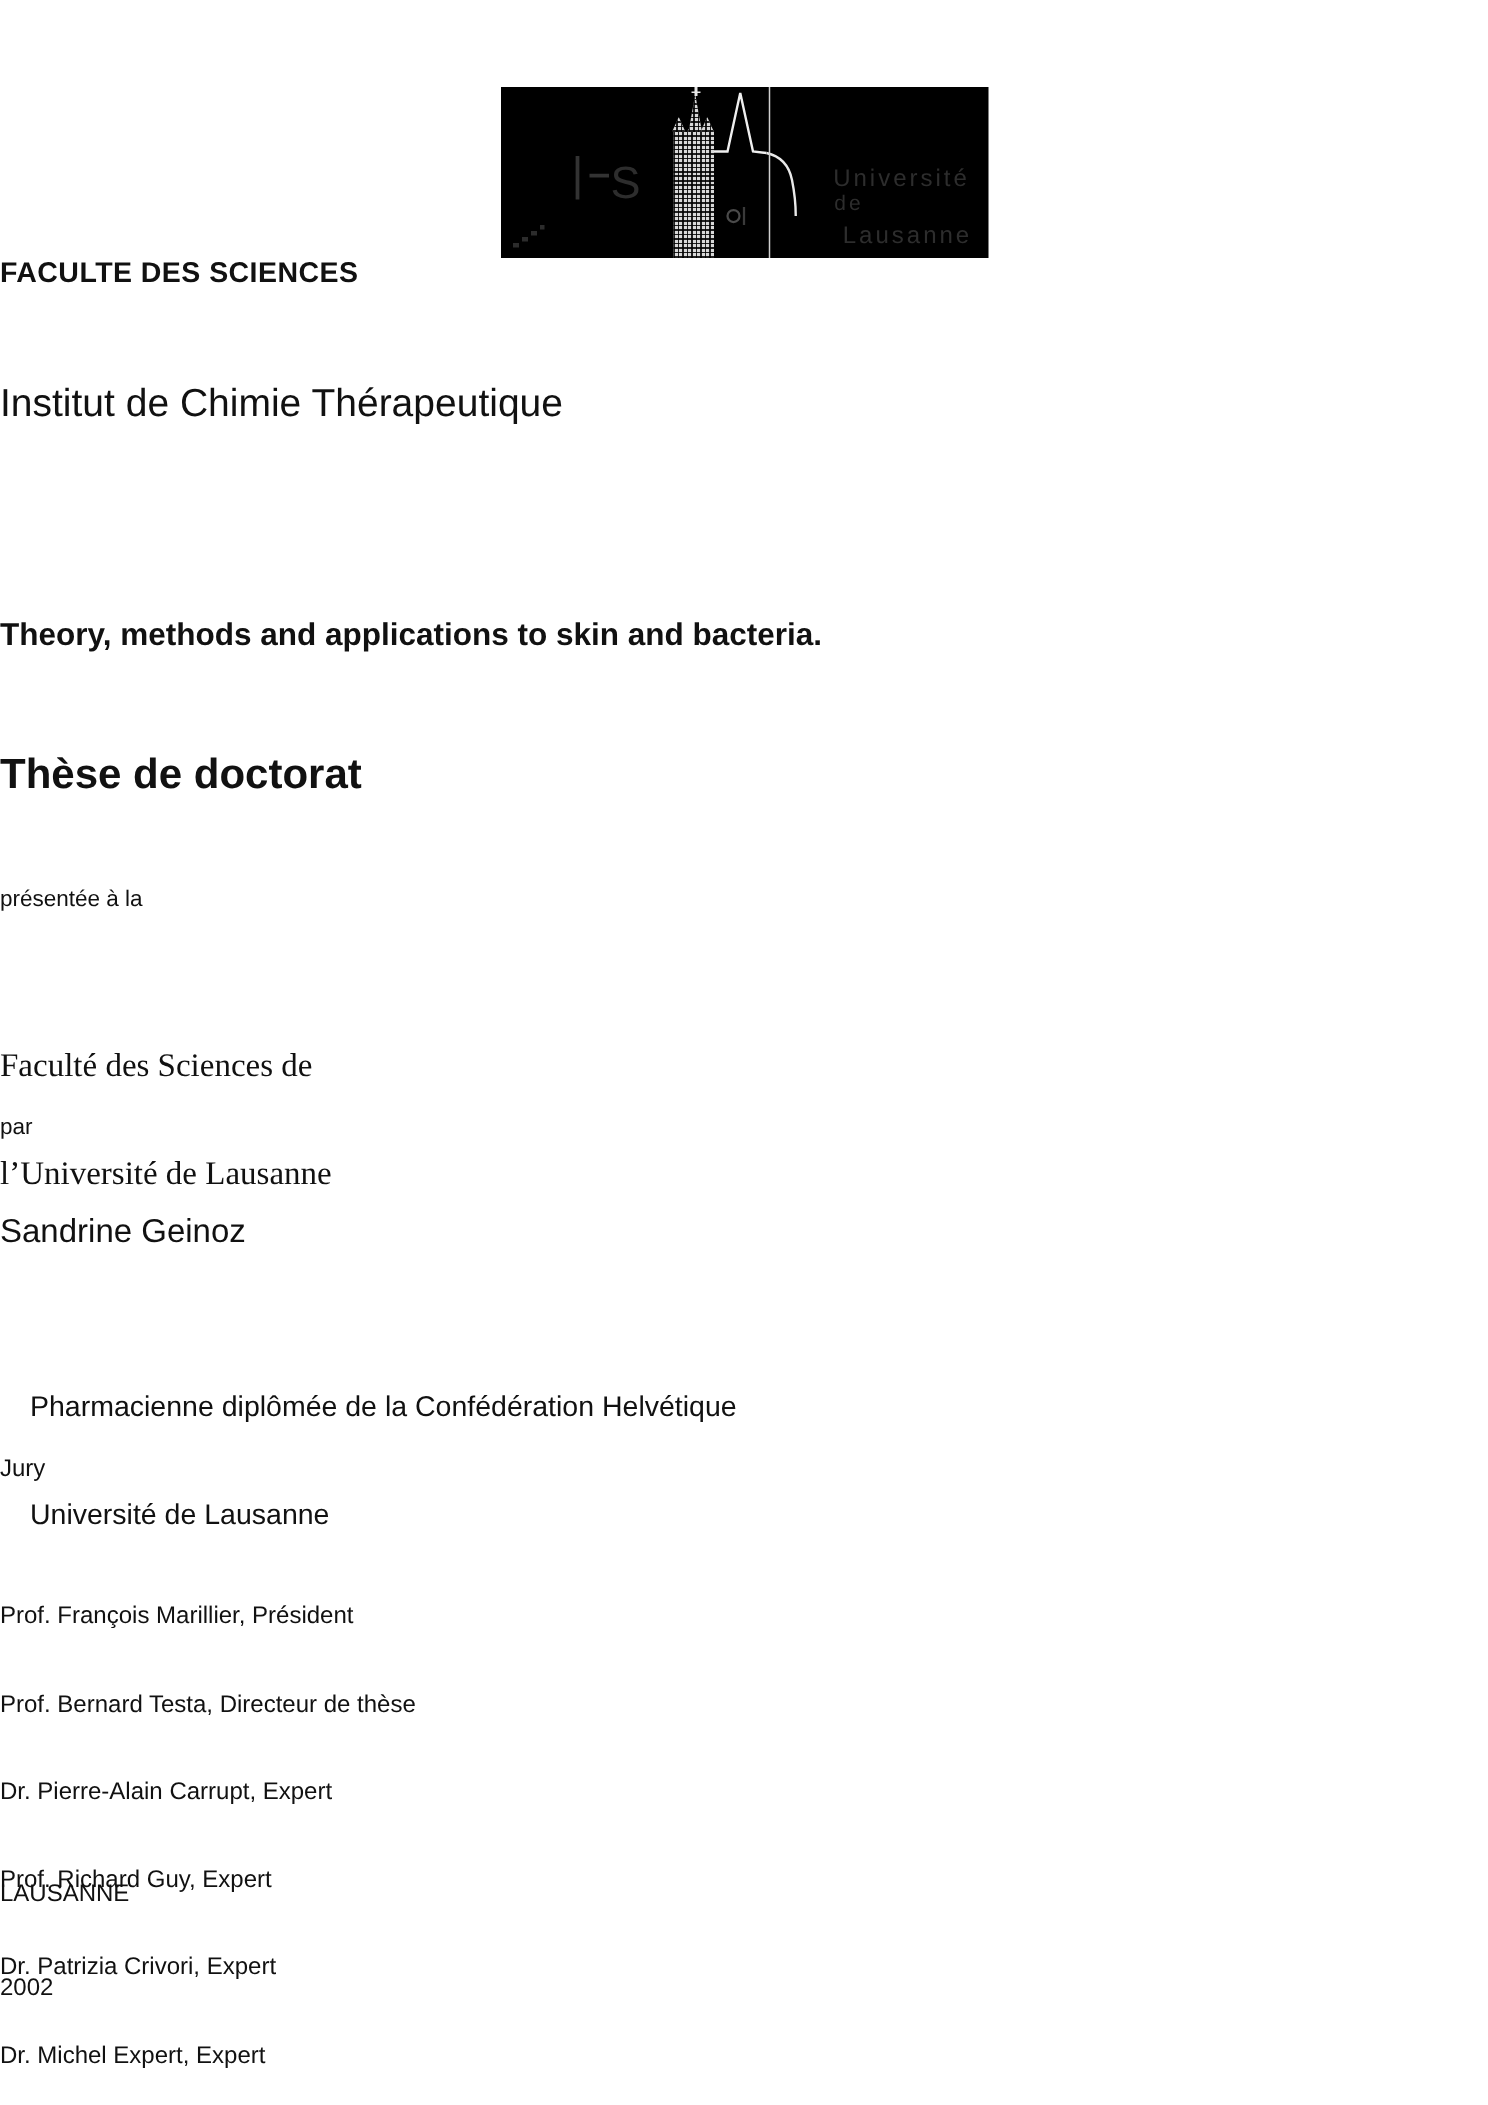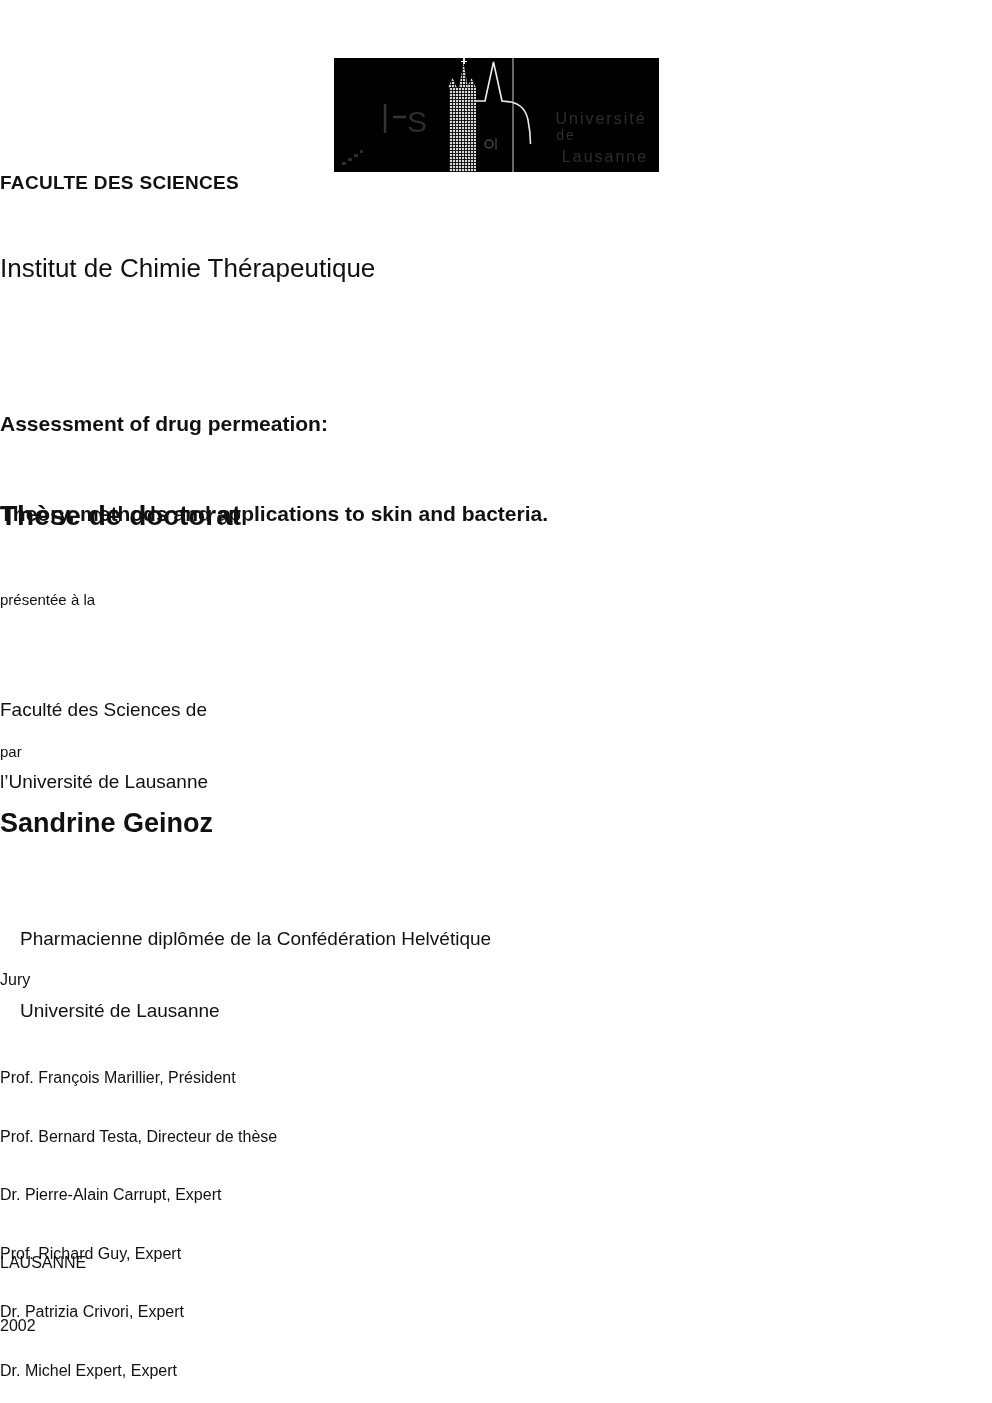--- a/index.html
+++ b/index.html
@@ -44,31 +44,32 @@
     top: 500px;
     font-size: 28px;
     font-weight: bold;
   }
   .presented-line {
     top: 591px;
     font-size: 15px;
   }
   .faculty-block {
     top: 650px;
-    font-size: 19px;
+    font-size: 22px;
     line-height: 24px;
+    font-family: Liberation Serif, serif;
   }
   .par-line {
     top: 743px;
     font-size: 15px;
   }
   .author-name {
     top: 808px;
-    font-size: 27px;
-    font-weight: bold;
+    font-size: 22px;
+    font-weight: normal;
   }
   .degree-block {
     top: 879px;
     font-size: 19px;
     line-height: 24px;
     margin-left: 20px;
   }
   .jury-heading {
     top: 971px;
     font-size: 16px;
@@ -153,21 +154,20 @@
       <text x="267" y="66" font-size="16" text-anchor="middle" class="logo-faint-text">Université</text>
       <text x="232" y="82" font-size="14" text-anchor="middle" class="logo-faint-text">de</text>
       <text x="271" y="104" font-size="16" text-anchor="middle" class="logo-faint-text">Lausanne</text>
     </svg>
   </div>
 
   <div class="centered faculty-heading">FACULTE DES SCIENCES</div>
   <div class="centered institute-line">Institut de Chimie Thérapeutique</div>
 
   <div class="centered main-title">
-    <div>Assessment of drug permeation:</div>
     <div>Theory, methods and applications to skin and bacteria.</div>
   </div>
 
   <div class="centered thesis-heading">Thèse de doctorat</div>
 
   <div class="centered presented-line">présentée à la</div>
 
   <div class="centered faculty-block">
     <div>Faculté des Sciences de</div>
     <div>l’Université de Lausanne</div>

